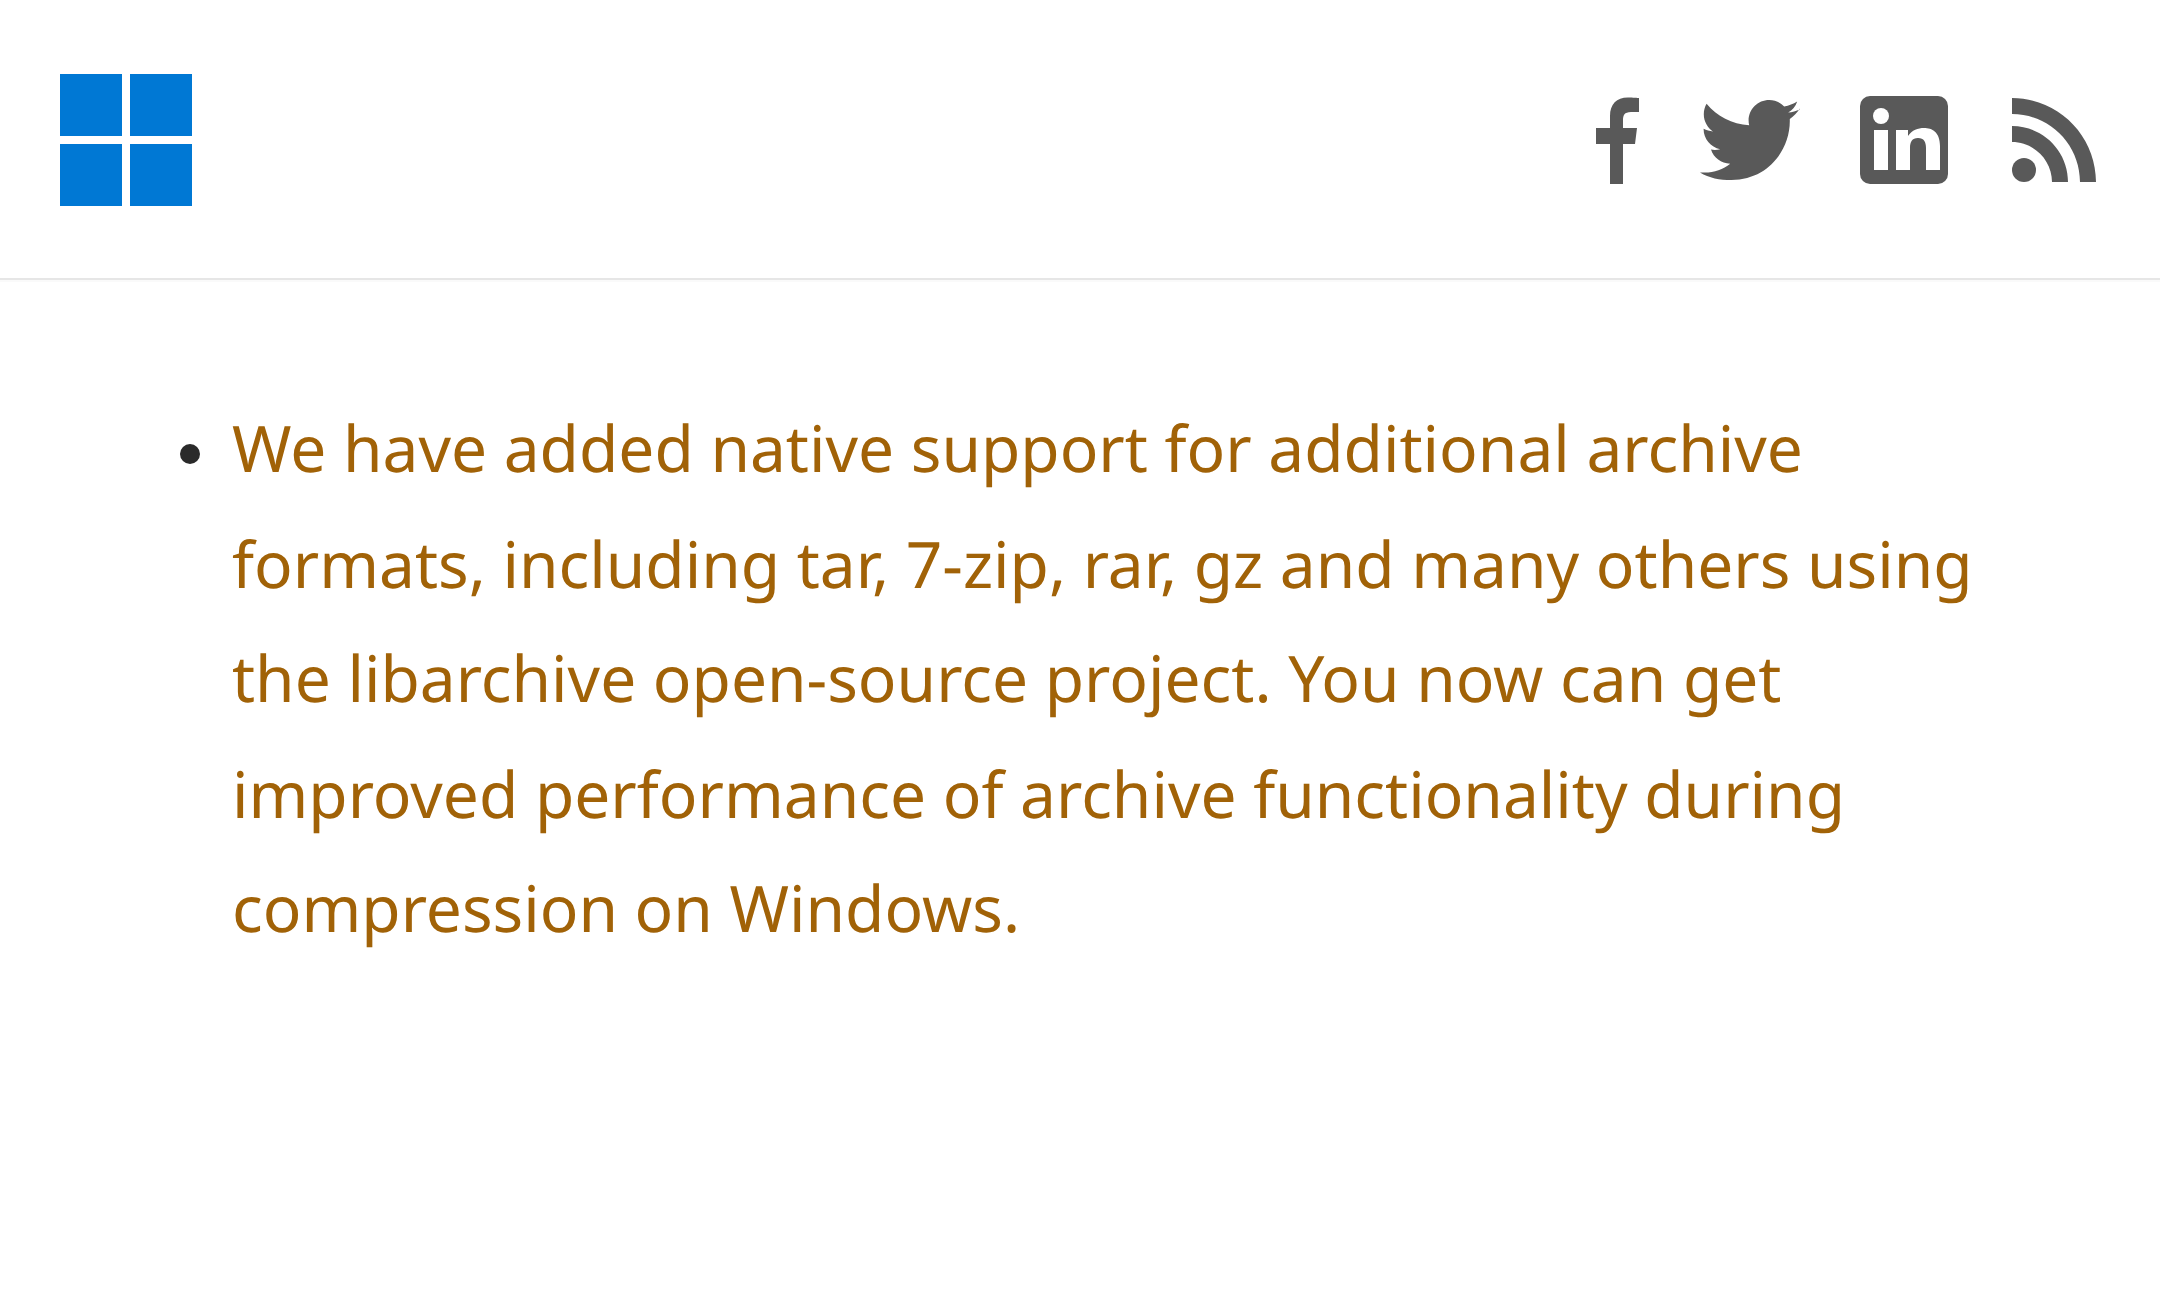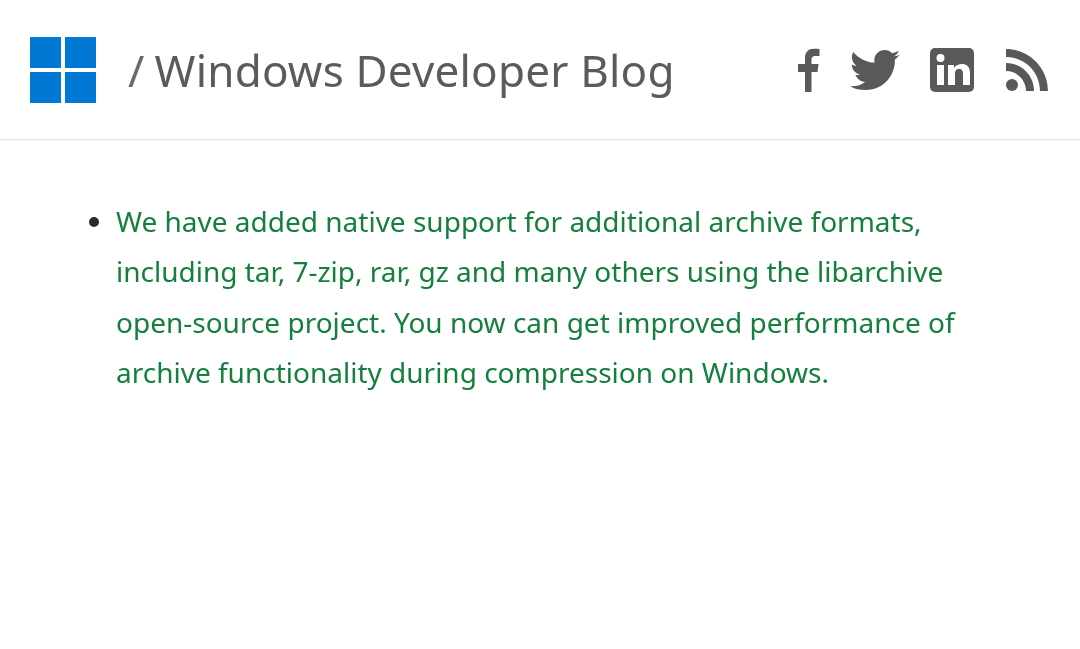--- a/index.html
+++ b/index.html
@@ -9,35 +9,32 @@
     .logo{width:66px;height:66px;display:grid;grid-template-columns:1fr 1fr;grid-template-rows:1fr 1fr;gap:4px;flex-shrink:0}
     .logo span{background:#0078d4}
     .title-wrap{margin-left:32px;font-size:44px;font-weight:400;color:#5b5b5b;letter-spacing:.2px}
     .title-wrap .slash{color:#6a6a6a;margin-right:10px}
     .spacer{flex:1}
     .social{display:flex;align-items:center;gap:30px}
     .social a{display:inline-flex;color:#595959;text-decoration:none}
     .social svg{display:block}
     .content{padding:56px 72px 0 72px}
     ul.article{list-style:disc;padding-left:44px}
-    ul.article li{font-size:28px;line-height:1.8;color:#15803d}
+    ul.article li{font-size:32px;line-height:1.8;color:#a16207}
     ul.article li::marker{font-size:28px;color:#2a2a2a}
   </style>
 </head>
 <body>
 
 <header class="header">
   <div class="logo">
     <span></span>
       <span></span>
       <span></span>
       <span></span>
-  </div>
-  <div class="title-wrap">
-    <span class="slash">/</span><span>Windows Developer Blog</span>
   </div>
   <div class="spacer"></div>
   <nav class="social">
     <a href="#" aria-label="Facebook">
       <span>
         <svg width="24" height="44" viewBox="0 0 24 44" fill="currentColor">
             <path d="M15.5 44V24h6l1-8h-7v-4c0-2.2.6-4 4-4h4V1c-.7-.1-3-.3-5.6-.3C12.3.7 9 4 9 10v6H2v8h7v20h6.5z"></path>
           </svg>
       </span>
     </a>

